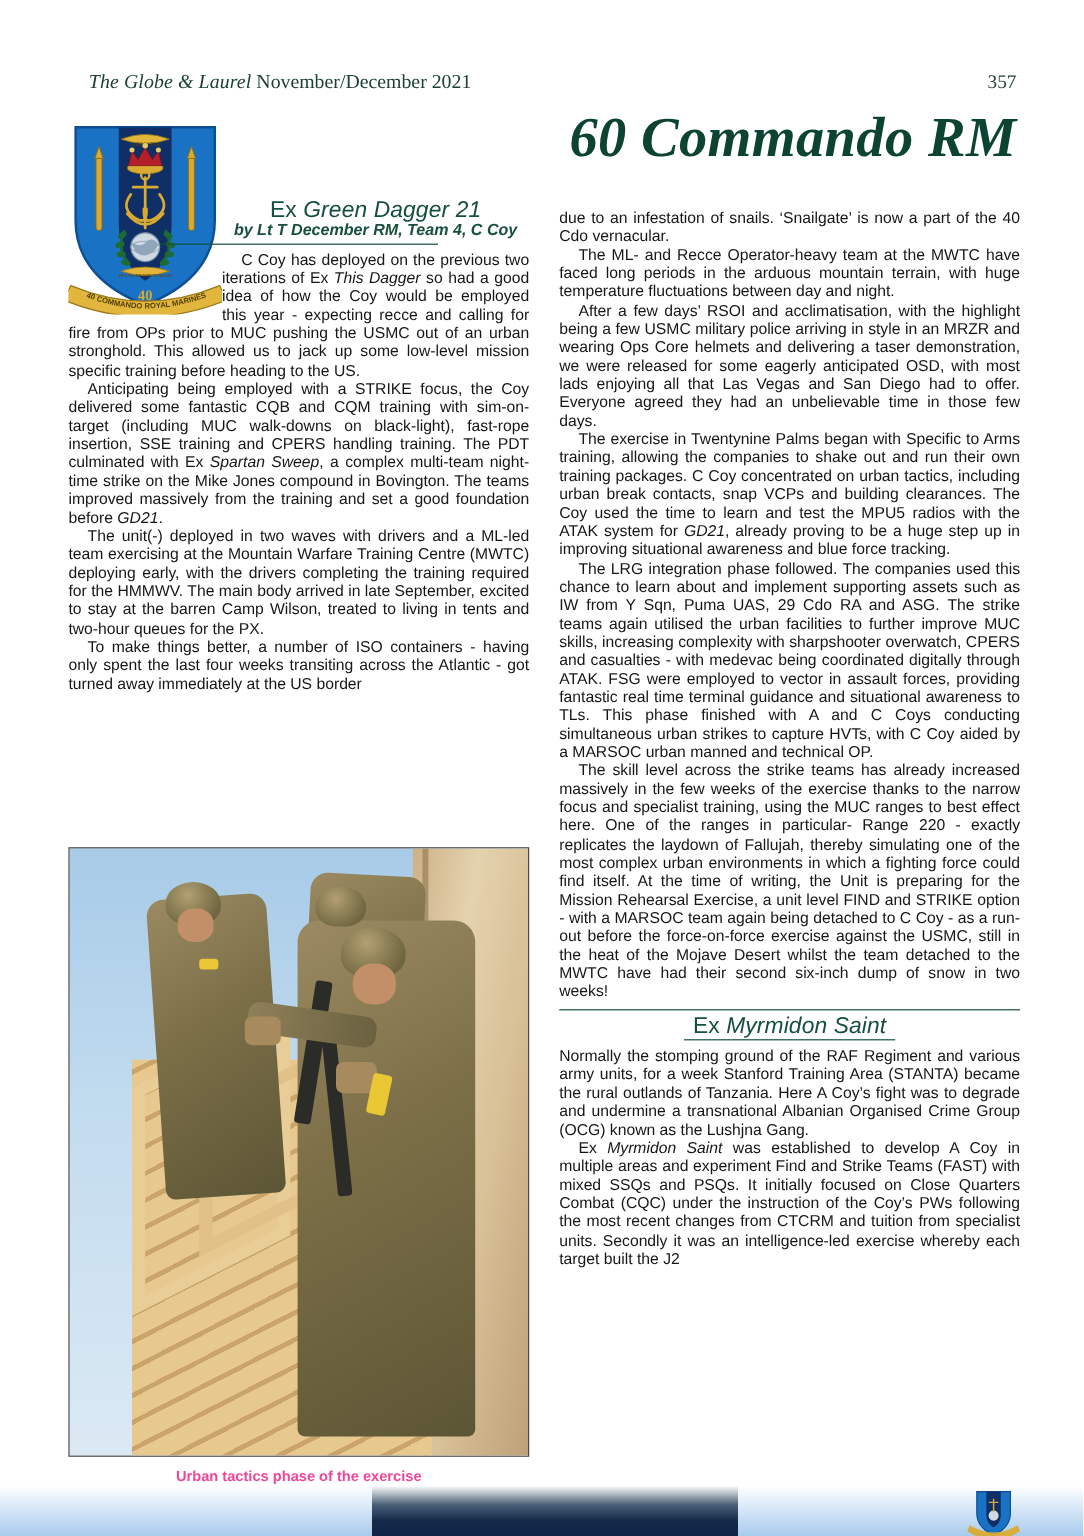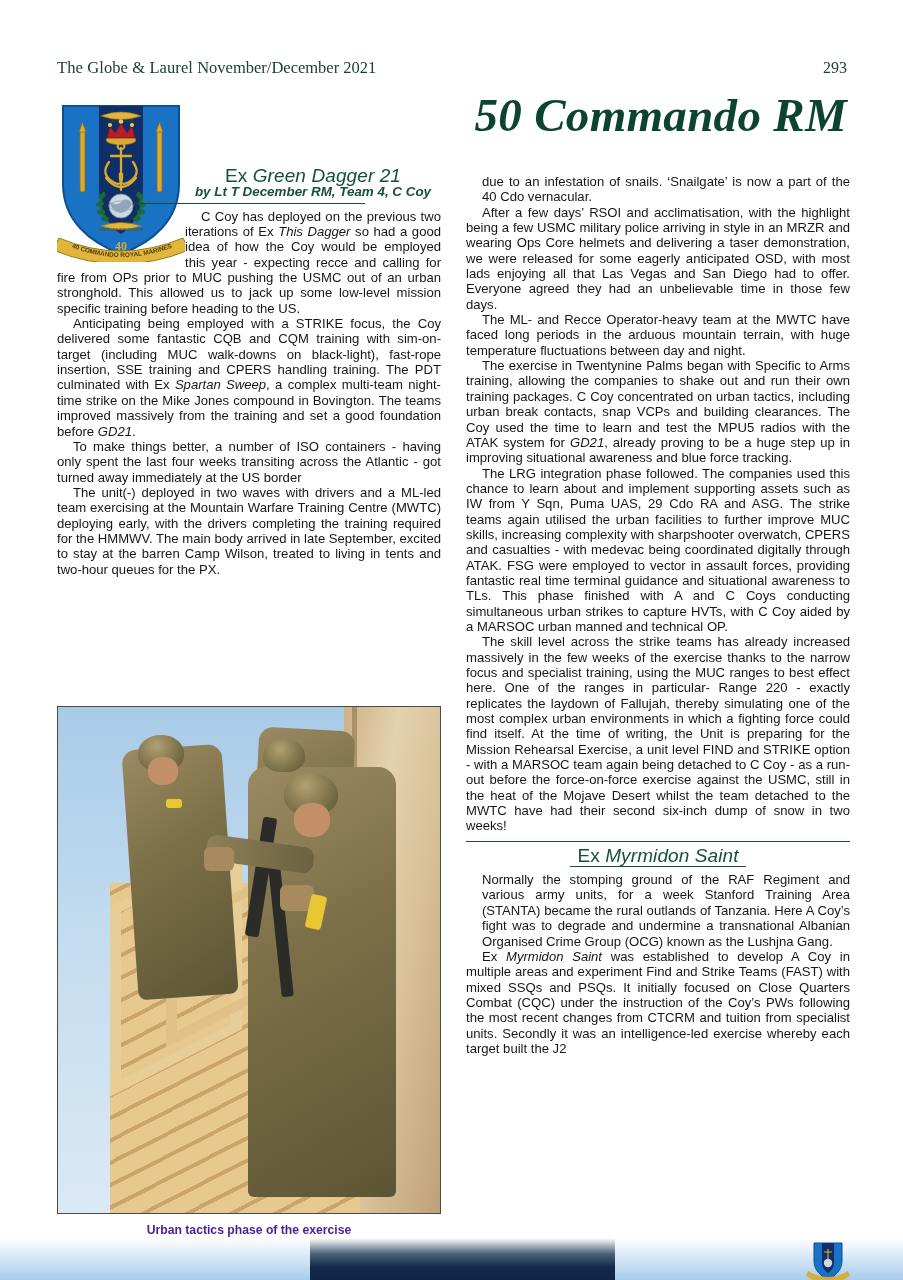--- a/index.html
+++ b/index.html
@@ -24,21 +24,23 @@
     width: 790px;
     display: flex;
     justify-content: space-between;
     align-items: baseline;
     font-family: "Liberation Serif", serif;
     font-size: 16.5px;
     color: #1d4033;
   }
   .runhead .rh-left { white-space: nowrap; }
   .rh-mast {
+    font-style: italic;
     letter-spacing: .1px;
+    margin-left: 17px;
   }
   .rh-date { font-style: normal; text-align: right; }
   .runhead .rh-page {
     font-size: 16px;
     color: #253f33;
   }
 
   
   .masthead {
     position: absolute;
@@ -81,21 +83,21 @@
     font-family: "Liberation Sans", sans-serif;
   }
   .col-left  { left: 57px;  top: 168px; }
   .col-right { left: 466px; top: 174px; }
 
   .col p {
     margin: 0;
     text-indent: 16px;
     hyphens: none;
   }
-  .col p.noind { text-indent: 0; margin-left: 16px; }
+  .col p.noind { text-indent: 0; }
 
   
   .crest-float {
     float: left;
     width: 128px;
     height: 96px;
     shape-outside: margin-box;
   }
 
   .sec-head {
@@ -147,21 +149,21 @@
     border: 1px solid #4a4a4a;
     box-sizing: border-box;
     overflow: hidden;
     background: linear-gradient(#a8cbe8 0%, #c3dcef 45%, #dbe9f4 100%);
   }
   .caption {
     margin-top: 9px;
     text-align: center;
     font-size: 12.2px;
     font-weight: bold;
-    color: #4c1d95;
+    color: #ec4899;
   }
 
   
   .ph-wall-r {
     position: absolute; right: 0; top: 0; width: 96px; height: 100%;
     background: linear-gradient(100deg,#cdb187 0%, #e4d2ae 30%, #d8c097 60%, #bfa179 100%);
   }
   .ph-wall-r::after{
     content:""; position:absolute; left:8px; top:0; width:5px; height:100%;
     background:rgba(120,95,60,.45);
@@ -256,25 +258,25 @@
 </head>
 <body>
 
 <div class="page">
 
   <div class="runhead">
     <div class="rh-left">
       <span class="rh-mast">The Globe &amp; Laurel</span>
       <span class="rh-date">November/December 2021</span>
     </div>
-    <div class="rh-page">293</div>
+    <div class="rh-page">357</div>
   </div>
 
   <div class="masthead">
-    <div class="article-title">50 Commando RM</div>
+    <div class="article-title">60 Commando RM</div>
   </div>
 
   <div class="crest">
     <svg viewBox="0 0 128 162" width="128" height="162" aria-hidden="true">
 
       <path d="M6 6 H122 V84 C122 120 96 142 64 154 C32 142 6 120 6 84 Z" fill="#1a72c4" stroke="#0d4f92" stroke-width="2"></path>
 
       <path d="M42 6 H86 V86 C86 112 76 126 64 134 C52 126 42 112 42 86 Z" fill="#0f2f66"></path>
 
       <g fill="#d9ab32" stroke="#8d6c14" stroke-width="0.8">
@@ -343,22 +345,22 @@
 
     <div class="sec-head">
       <span>Ex</span>
       <span class="it">Green Dagger 21</span>
     </div>
     <div class="byline">by Lt T December RM, Team 4, C Coy</div>
     <div class="rule-under"></div>
 
     <p>C Coy has deployed on the previous two iterations of Ex <em>This Dagger</em> so had a good idea of how the Coy would be employed this year -  expecting recce and calling for fire from OPs prior to MUC pushing the USMC out of an urban stronghold. This allowed us to jack up some low-level mission specific training before heading to the US.</p>
     <p>Anticipating being employed with a STRIKE focus, the Coy delivered some fantastic CQB and CQM training with sim-on-target (including MUC walk-downs on black-light), fast-rope insertion, SSE training and CPERS handling training. The PDT culminated with Ex <em>Spartan Sweep</em>, a complex multi-team night-time strike on the Mike Jones compound in Bovington. The teams improved massively from the training and set a good foundation before <em>GD21</em>.</p>
+    <p>The unit(-) deployed in two waves with drivers and a ML-led team exercising at the Mountain Warfare Training Centre (MWTC) deploying early, with the drivers completing the training required for the HMMWV. The main body arrived in late September, excited to stay at the barren Camp Wilson, treated to living in tents and two-hour queues for the PX.</p>
     <p>To make things better, a number of ISO containers - having only spent the last four weeks transiting across the Atlantic - got turned away immediately at the US border</p>
-    <p>The unit(-) deployed in two waves with drivers and a ML-led team exercising at the Mountain Warfare Training Centre (MWTC) deploying early, with the drivers completing the training required for the HMMWV. The main body arrived in late September, excited to stay at the barren Camp Wilson, treated to living in tents and two-hour queues for the PX.</p>
   </div>
 
   <div class="photo-wrap">
     <div class="photo">
       <div class="ph-wall-r"></div>
       <div class="ph-stair"></div>
       <div class="ph-rail"></div>
       <div class="ph-rail2"></div>
       <div class="ph-sold ph-s1"></div>
       <div class="ph-sold ph-s2"></div>
@@ -375,22 +377,22 @@
       <div class="ph-glove ph-g2"></div>
       <div class="ph-yellow ph-y1"></div>
       <div class="ph-yellow ph-y2"></div>
       <span class="hidden-label">Royal Marines in helmets and camouflage descending wooden stairs of an urban training structure under blue sky</span>
     </div>
     <div class="caption">Urban tactics phase of the exercise</div>
   </div>
 
   <div class="col col-right">
     <p class="noind">due to an infestation of snails. ‘Snailgate’ is now a part of the 40 Cdo vernacular.</p>
+    <p>The ML- and Recce Operator-heavy team at the MWTC have faced long periods in the arduous mountain terrain, with huge temperature fluctuations between day and night.</p>
     <p>After a few days’ RSOI and acclimatisation, with the highlight being a few USMC military police arriving in style in an MRZR and wearing Ops Core helmets and delivering a taser demonstration, we were released for some eagerly anticipated OSD, with most lads enjoying all that Las Vegas and San Diego had to offer. Everyone agreed they had an unbelievable time in those few days.</p>
-    <p>The ML- and Recce Operator-heavy team at the MWTC have faced long periods in the arduous mountain terrain, with huge temperature fluctuations between day and night.</p>
     <p>The exercise in Twentynine Palms began with Specific to Arms training, allowing the companies to shake out and run their own training packages. C Coy concentrated on urban tactics, including urban break contacts, snap VCPs and building clearances. The Coy used the time to learn and test the MPU5 radios with the ATAK system for <em>GD21</em>, already proving to be a huge step up in improving situational awareness and blue force tracking.</p>
     <p>The LRG integration phase followed. The companies used this chance to learn about and implement supporting assets such as IW from Y Sqn, Puma UAS, 29 Cdo RA and ASG. The strike teams again utilised the urban facilities to further improve MUC skills, increasing complexity with sharpshooter overwatch, CPERS and casualties - with medevac being coordinated digitally through ATAK. FSG were employed to vector in assault forces, providing fantastic real time terminal guidance and situational awareness to TLs. This phase finished with A and C Coys conducting simultaneous urban strikes to capture HVTs, with C Coy aided by a MARSOC urban manned and technical OP.</p>
     <p>The skill level across the strike teams has already increased massively in the few weeks of the exercise thanks to the narrow focus and specialist training, using the MUC ranges to best effect here. One of the ranges in particular- Range 220 - exactly replicates the laydown of Fallujah, thereby simulating one of the most complex urban environments in which a fighting force could find itself. At the time of writing, the Unit is preparing for the Mission Rehearsal Exercise, a unit level FIND and STRIKE option - with a MARSOC team again being detached to C Coy - as a run-out before the force-on-force exercise against the USMC, still in the heat of the Mojave Desert whilst the team detached to the MWTC have had their second six-inch dump of snow in two weeks!</p>
 
     <div class="rule-over"></div>
     <div class="sec-head">
       <span>Ex</span>
       <span class="it">Myrmidon Saint</span>
     </div>
     <div class="rule-under narrow"></div>

